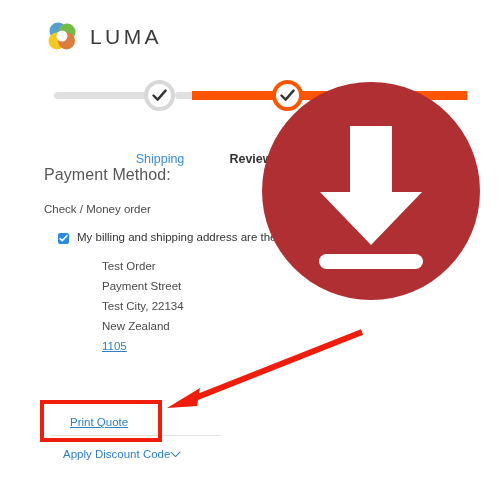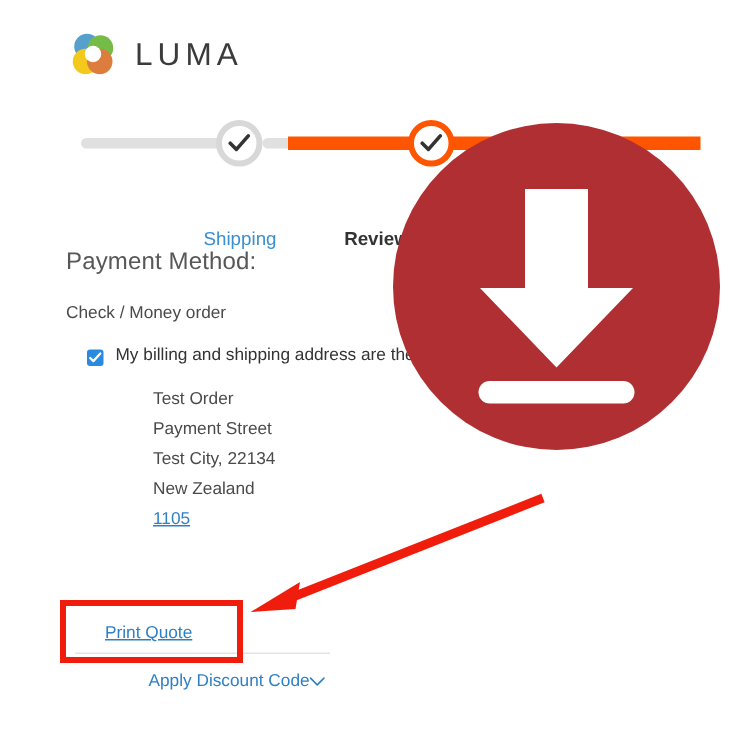--- a/index.html
+++ b/index.html
@@ -222,21 +222,20 @@
     height: 1px;
     background: #e3e3e3;
   }
   #discount-row {
     position: absolute;
     left: 63px;
     top: 448px;
     display: flex;
     align-items: center;
     gap: 0;
-    margin-left: 36px;
   }
   #discount-label {
     font-size: 11.5px;
     color: #2e7fc4;
   }
   #discount-chevron {
     width: 11px;
     height: 7px;
     display: block;
   }

